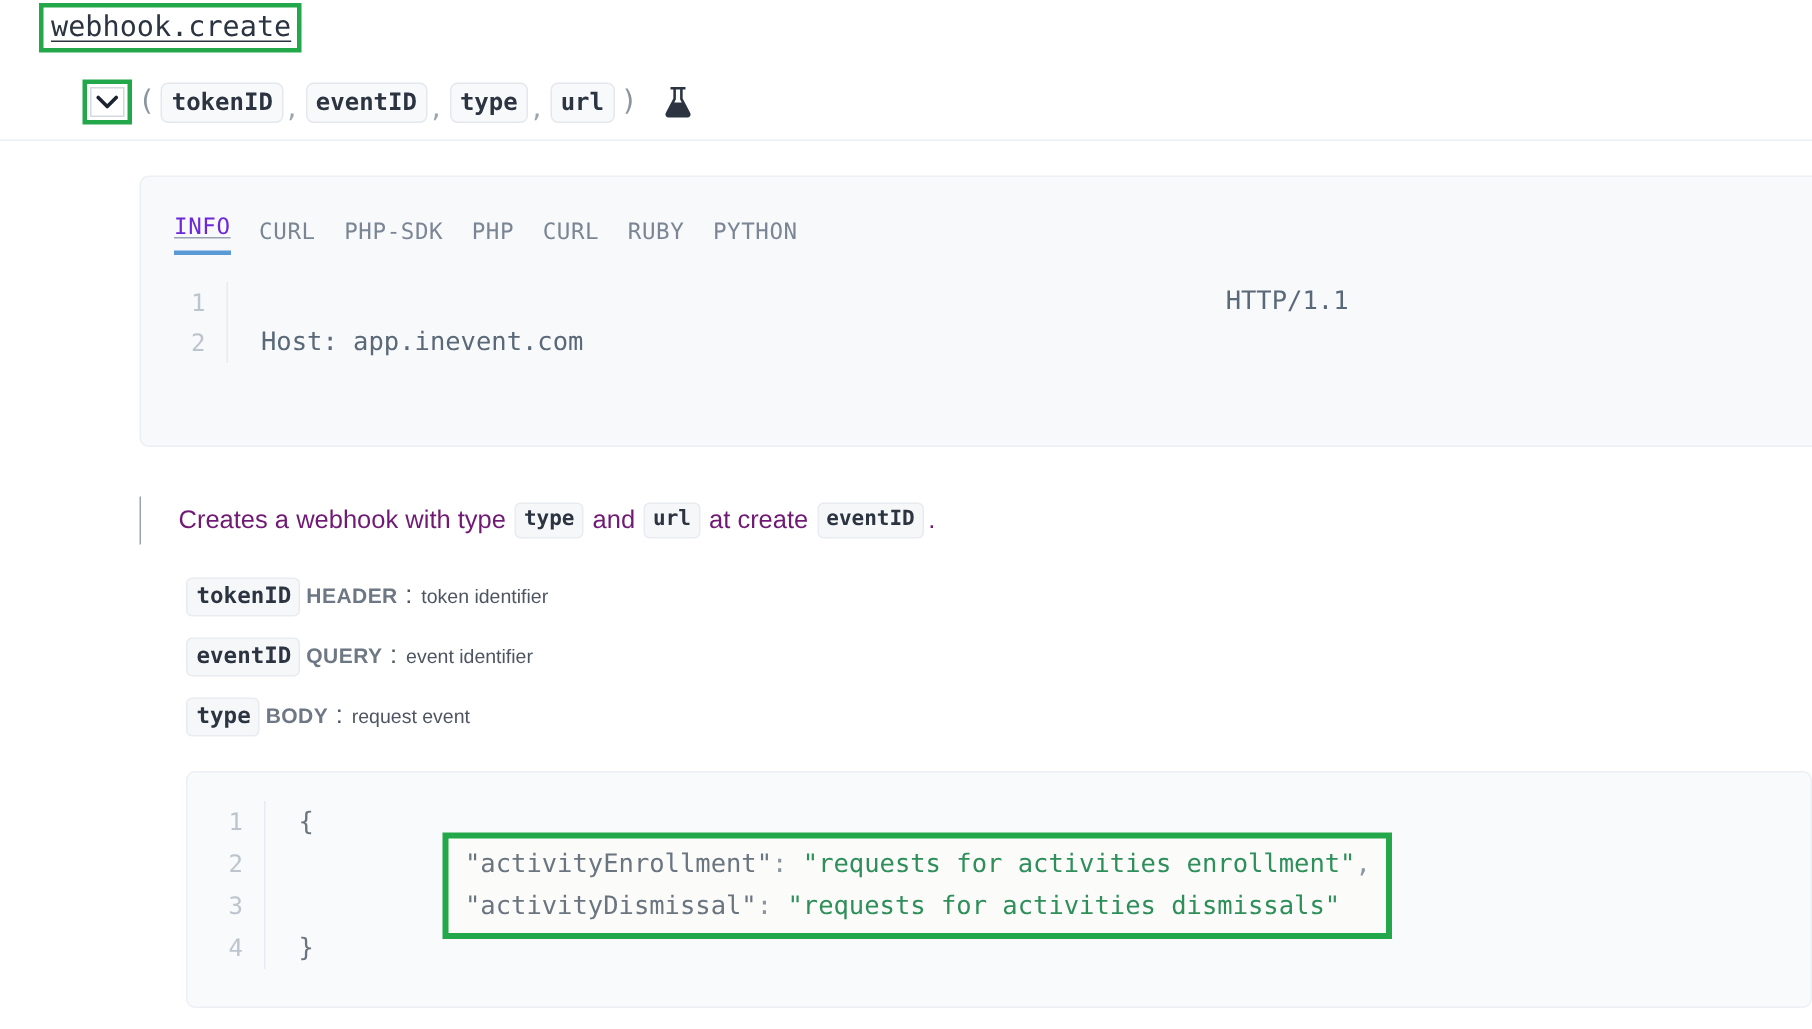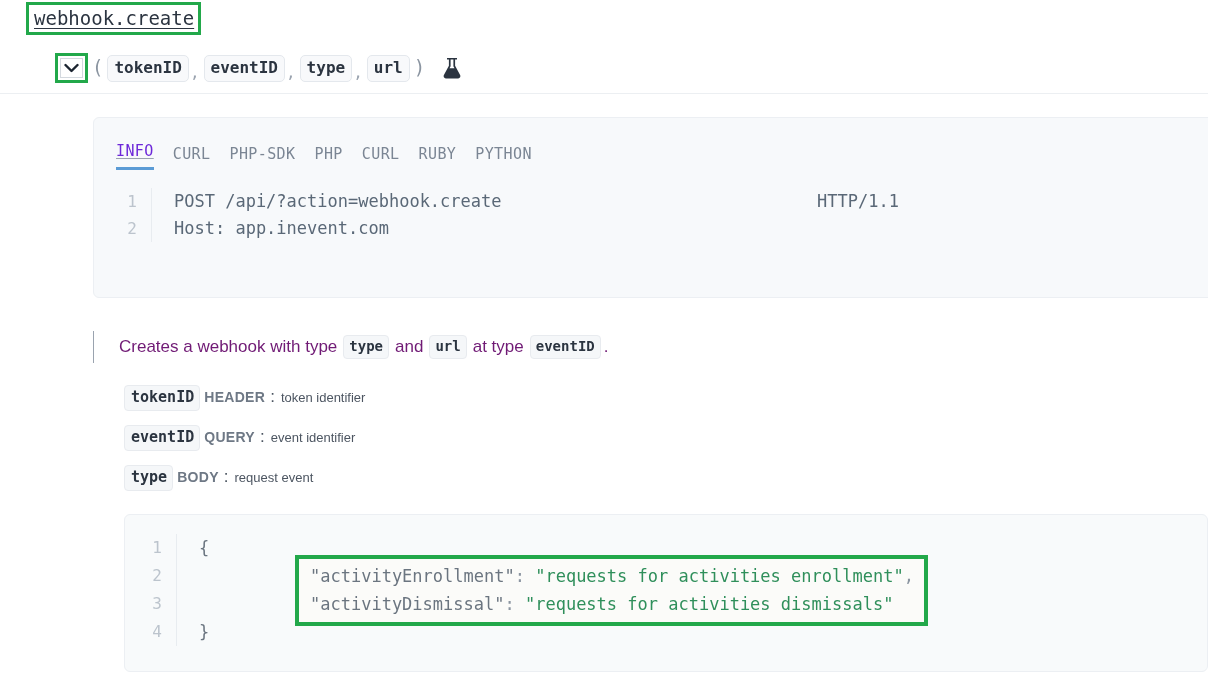--- a/index.html
+++ b/index.html
@@ -337,36 +337,35 @@
       <div class="tab">PYTHON</div>
     </div>
 
     <div class="code-body">
       <div class="gutter">
         <div>1</div>
         <div>2</div>
       </div>
       <div class="code-lines">
         <div class="code-line">
-          <span class="left">POST /api/?action=webhook.create</span>
           <span class="right">HTTP/1.1</span>
         </div>
         <div class="code-line">
           <span class="left">Host: app.inevent.com</span>
         </div>
       </div>
     </div>
   </div>
 
   <div class="description">
     <span class="desc-text">Creates a webhook with type</span>
     <span class="inline-code" style="margin:0 6px">type</span>
     <span class="desc-text">and</span>
     <span class="inline-code" style="margin:0 6px">url</span>
-    <span class="desc-text">at type</span>
+    <span class="desc-text">at create</span>
     <span class="inline-code" style="margin:0 3px 0 6px">eventID</span>
     <span class="desc-text">.</span>
   </div>
 
   <div class="params">
 
     <div class="param-row">
       <span class="param-name">tokenID</span>
       <span class="param-in">HEADER</span>
       <span class="param-colon">:</span>

